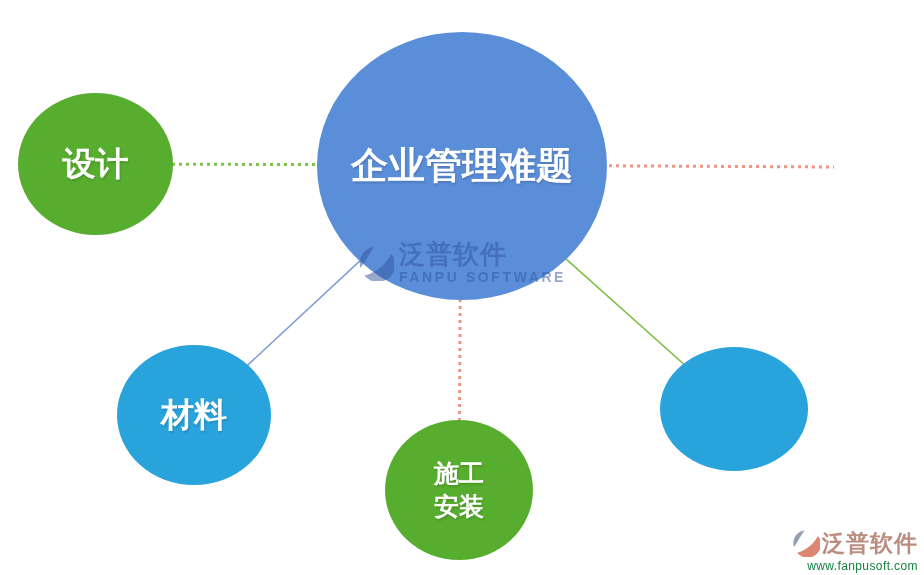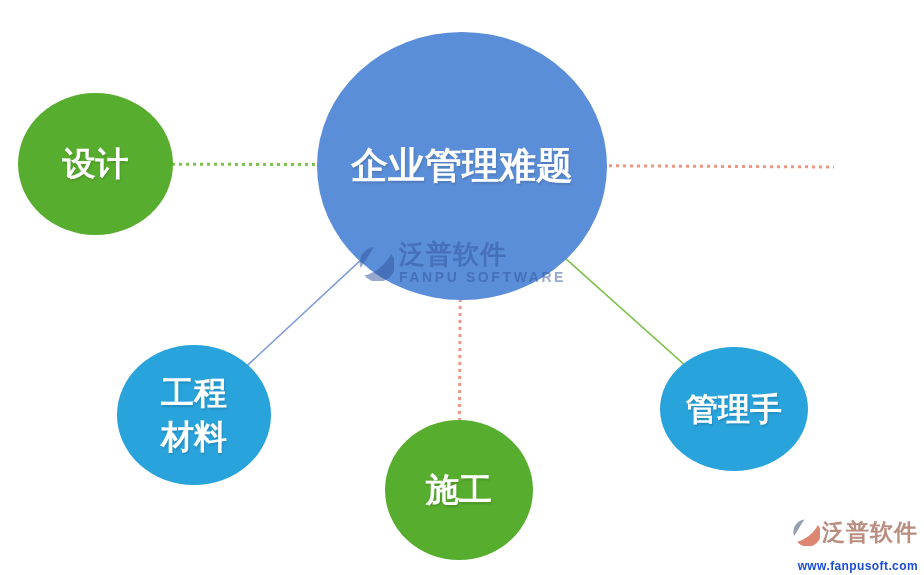--- a/index.html
+++ b/index.html
@@ -5,34 +5,34 @@
   html,body{margin:0;padding:0;background:#fff;}
   body{font-family:"Liberation Sans","DejaVu Sans",sans-serif;}
   .canvas{position:relative;width:924px;height:575px;background:#ffffff;overflow:hidden;}
   .connectors{position:absolute;left:0;top:0;width:924px;height:575px;pointer-events:none;}
   .node{position:absolute;border-radius:50%;display:flex;flex-direction:column;align-items:center;justify-content:center;color:#ffffff;font-weight:bold;text-shadow:1px 2px 2px rgba(0,0,0,0.13);}
   .node .ln{display:block;white-space:nowrap;}
   .node-center{left:317px;top:32px;width:290px;height:268px;font-size:37px;line-height:1.18;}
   .node-design{left:18px;top:93px;width:155px;height:142px;font-size:33px;line-height:1.34;}
   .node-tools{left:758px;top:98px;width:152px;height:144px;font-size:33px;line-height:1.34;}
   .node-materials{left:117px;top:345px;width:154px;height:140px;font-size:33px;line-height:1.34;}
-  .node-construction{left:385px;top:420px;width:148px;height:140px;font-size:33px;line-height:1.34;}
+  .node-construction{left:385px;top:420px;width:148px;height:140px;font-size:25px;line-height:1.34;}
   .node-methods{left:660px;top:347px;width:148px;height:124px;font-size:32px;line-height:1.34;}
   
   .watermark{position:absolute;left:50%;top:209px;transform:translateX(-50%);display:flex;align-items:center;gap:5px;opacity:0.5;color:#30549e;text-shadow:none;}
   .watermark .wm-icon{width:36px;height:36px;flex:0 0 auto;}
   .watermark .wm-text{display:flex;flex-direction:column;align-items:flex-start;line-height:1;}
   .watermark .wm-brand{font-size:26px;font-weight:bold;letter-spacing:1px;white-space:nowrap;}
   .watermark .wm-en{font-size:14px;font-weight:bold;letter-spacing:2.6px;margin-top:3px;white-space:nowrap;}
   
   .footer-logo{position:absolute;right:6px;bottom:3px;display:flex;flex-direction:column;align-items:flex-end;line-height:1;}
   .footer-logo .fl-row{display:flex;align-items:center;gap:2px;}
   .footer-logo .fl-icon{width:28px;height:28px;}
   .footer-logo .fl-brand{font-size:23px;font-weight:bold;color:#b98d80;letter-spacing:1px;white-space:nowrap;}
-  .footer-logo .fl-url{font-size:12px;font-weight:bold;color:#1d4ed8;margin-top:14px;letter-spacing:0.4px;white-space:nowrap;}
+  .footer-logo .fl-url{font-size:12px;font-weight:normal;color:#15803d;margin-top:3px;letter-spacing:0.4px;white-space:nowrap;}
   .logo-two-tone .p1{fill:#dd8672;}
   .logo-two-tone .p2{fill:#95a0b2;}
   .logo-mono .p1,.logo-mono .p2{fill:currentColor;}
 </style>
 </head>
 <body>
 
 <div class="canvas">
 
   <svg class="connectors" viewBox="0 0 924 575" xmlns="http://www.w3.org/2000/svg">
@@ -56,30 +56,29 @@
       </div>
     </div>
   </div>
 
   <div class="node node-design" style="background: rgb(87, 173, 46);">
     <span class="ln">设计</span>
   </div>
 
 
   <div class="node node-materials" style="background: rgb(41, 163, 220);">
-    <span class="ln">工程</span>
     <span class="ln">材料</span>
   </div>
 
   <div class="node node-construction" style="background: rgb(87, 173, 46);">
     <span class="ln">施工</span>
+    <span class="ln">安装</span>
   </div>
 
   <div class="node node-methods" style="background: rgb(41, 163, 220);">
-    <span class="ln">管理手</span>
   </div>
 
   <div class="footer-logo">
     <div class="fl-row">
       <svg class="fl-icon logo-two-tone" viewBox="0 0 36 36" xmlns="http://www.w3.org/2000/svg">
         <path class="p2" d="M16 2 A16 16 0 0 0 2.6 23 C7 17 11 9.5 16 2 Z"></path>
         <path class="p1" d="M33.4 9 C27.5 19.5 18.5 27.5 6.5 30.5 A16 16 0 0 0 33.4 9 Z"></path>
       </svg>
       <span class="fl-brand">泛普软件</span>
     </div>

